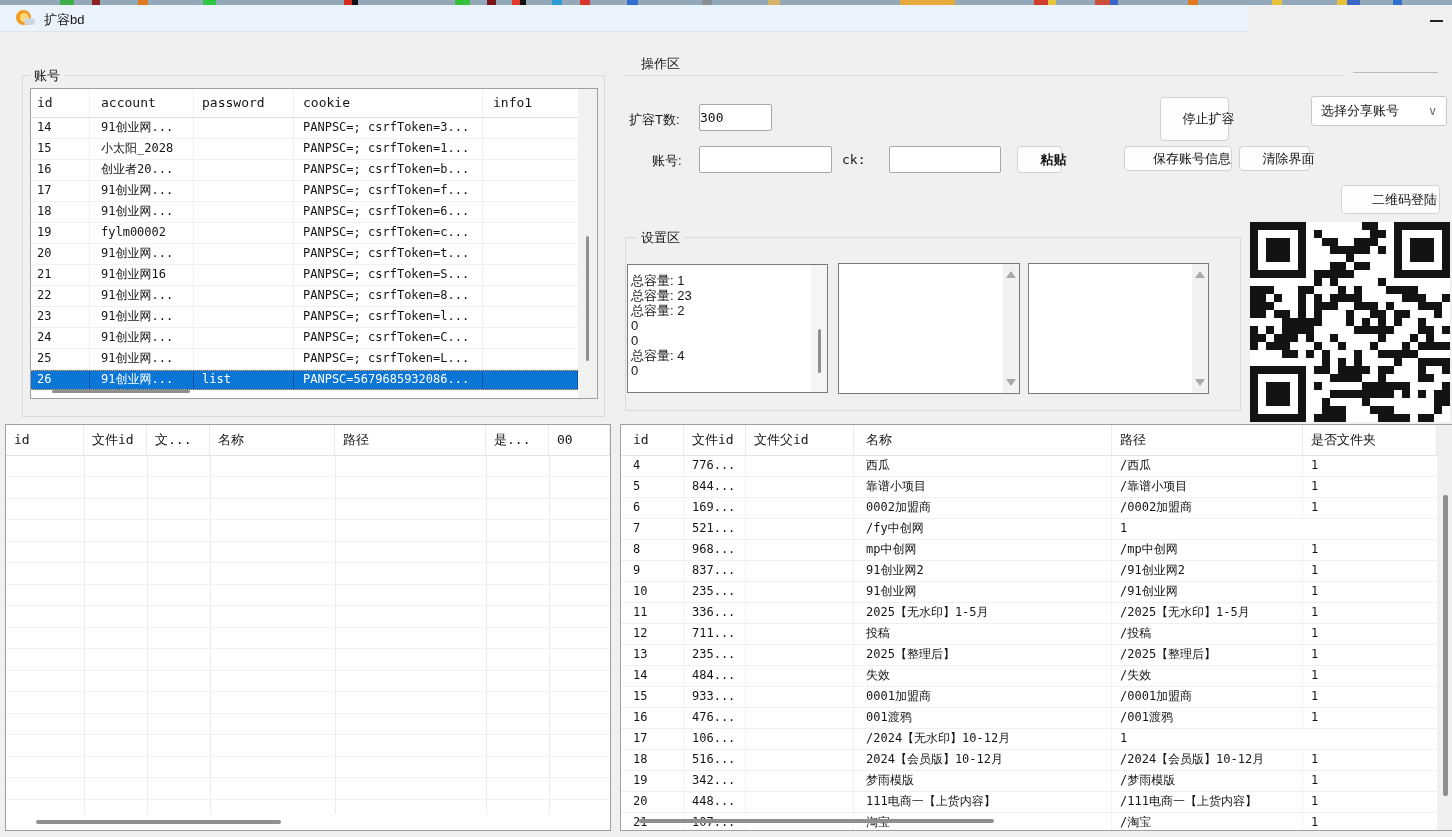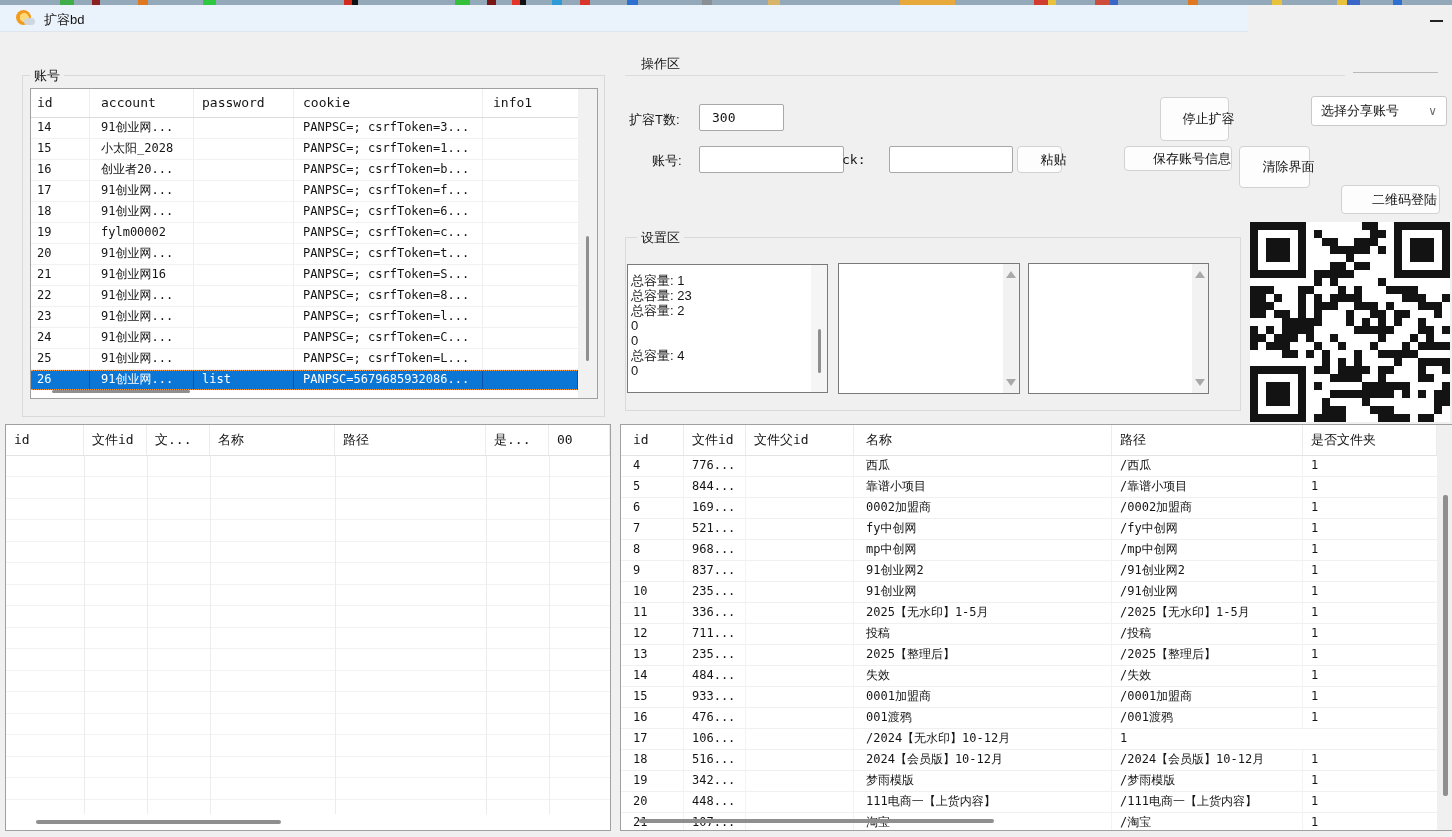--- a/index.html
+++ b/index.html
@@ -49,21 +49,21 @@
   .acct-grid .cell:nth-child(2){padding-left:11px;}
   .acct-grid .cell:nth-child(3){padding-left:8px;}
   .acct-grid .cell:nth-child(4){padding-left:9px;}
   .acct-grid .cell:nth-child(5){padding-left:10px;border-right:none;}
   .acct-row.selected{background:#0c76d6;color:#fff;border-top:1px dotted #ff9b3f;border-bottom:1px dotted #ff9b3f;height:18px;}
   .acct-row.selected .cell{border-right:1px solid rgba(0,20,80,.35);line-height:17px;}
   .vthumb,.hthumb{position:absolute;background:#8f8f8f;border-radius:2px;}
 
   
   .lbl{position:absolute;font-size:13px;white-space:nowrap;}
-  .tbox{position:absolute;background:#fff;border:1px solid #a8a8a8;border-radius:2px;font-size:13px;padding:0 0 0 12px;
+  .tbox{position:absolute;background:#fff;border:1px solid #a8a8a8;border-radius:2px;font-size:13px;padding:0 0 0 0;
         font-family:"DejaVu Sans Mono","Liberation Mono",monospace;color:#111;outline:none;}
   .btn{position:absolute;background:#fdfdfd;border:1px solid #d2d2d2;border-radius:4px;font-size:13px;color:#111;
        display:flex;align-items:center;justify-content:center;white-space:nowrap;box-sizing:border-box;padding-left:28px;}
   #share-select{position:absolute;left:1311px;top:96px;width:136px;height:30px;background:#fff;border:1px solid #c9c9c9;
        border-radius:3px;font-size:13px;display:flex;align-items:center;padding-left:9px;box-sizing:border-box;}
   #share-select .chev{position:absolute;right:9px;top:7px;color:#6f6f6f;font-size:12px;}
 
   
   .listbox{position:absolute;background:#fff;border:1px solid #7a7a7a;overflow:hidden;}
   .lb-line{font-size:13px;line-height:15px;padding-left:3px;white-space:nowrap;}
@@ -227,25 +227,25 @@
   <div id="op-topline"></div>
   <div id="op-topline2"></div>
   <div class="gb-label" style="left:637px;top:56px;">操作区</div>
 
   <div class="lbl" style="left:629px;top:111px;">扩容T数:</div>
   <input class="tbox" style="left: 699px; top: 104px; width: 71px; height: 25px;" value="300">
   <div class="lbl" style="left:652px;top:152px;">账号:</div>
   <input class="tbox" style="left: 699px; top: 146px; width: 131px; height: 25px;" value="">
   <div class="lbl mono" style="left:842px;top:152px;">ck:</div>
   <input class="tbox" style="left: 889px; top: 146px; width: 110px; height: 25px;" value="">
-  <div class="btn" style="left:1017px;top:146px;width:45px;height:27px;">粘贴</div>
+  <div class="btn" style="left:1017px;top:146px;width:45px;height:27px;font-weight:bold;">粘贴</div>
 
   <div class="btn" style="left:1160px;top:97px;width:69px;height:44px;">停止扩容</div>
   <div class="btn" style="left:1124px;top:146px;width:108px;height:25px;">保存账号信息</div>
-  <div class="btn" style="left:1239px;top:146px;width:71px;height:42px;">清除界面</div>
+  <div class="btn" style="left:1239px;top:146px;width:71px;height:25px;">清除界面</div>
   <div id="share-select">
     <span>选择分享账号</span>
     <span class="chev">∨</span>
   </div>
   <div class="btn" style="left:1341px;top:185px;width:99px;height:29px;">二维码登陆</div>
 
   <div class="groupbox" style="left:625px;top:237px;width:614px;height:172px;"></div>
   <div class="gb-label" style="left:637px;top:230px;">设置区</div>
 
   <div class="listbox" style="left:627px;top:264px;width:199px;height:127px;">
@@ -631,21 +631,20 @@
           <div class="cell">169...</div>
           <div class="cell"></div>
           <div class="cell">0002加盟商</div>
           <div class="cell">/0002加盟商</div>
           <div class="cell">1</div>
         </div>
         <div class="rt-row">
           <div class="cell">7</div>
           <div class="cell">521...</div>
           <div class="cell"></div>
-          <div class="cell">fy中创网</div>
           <div class="cell">/fy中创网</div>
           <div class="cell">1</div>
         </div>
         <div class="rt-row">
           <div class="cell">8</div>
           <div class="cell">968...</div>
           <div class="cell"></div>
           <div class="cell">mp中创网</div>
           <div class="cell">/mp中创网</div>
           <div class="cell">1</div>

